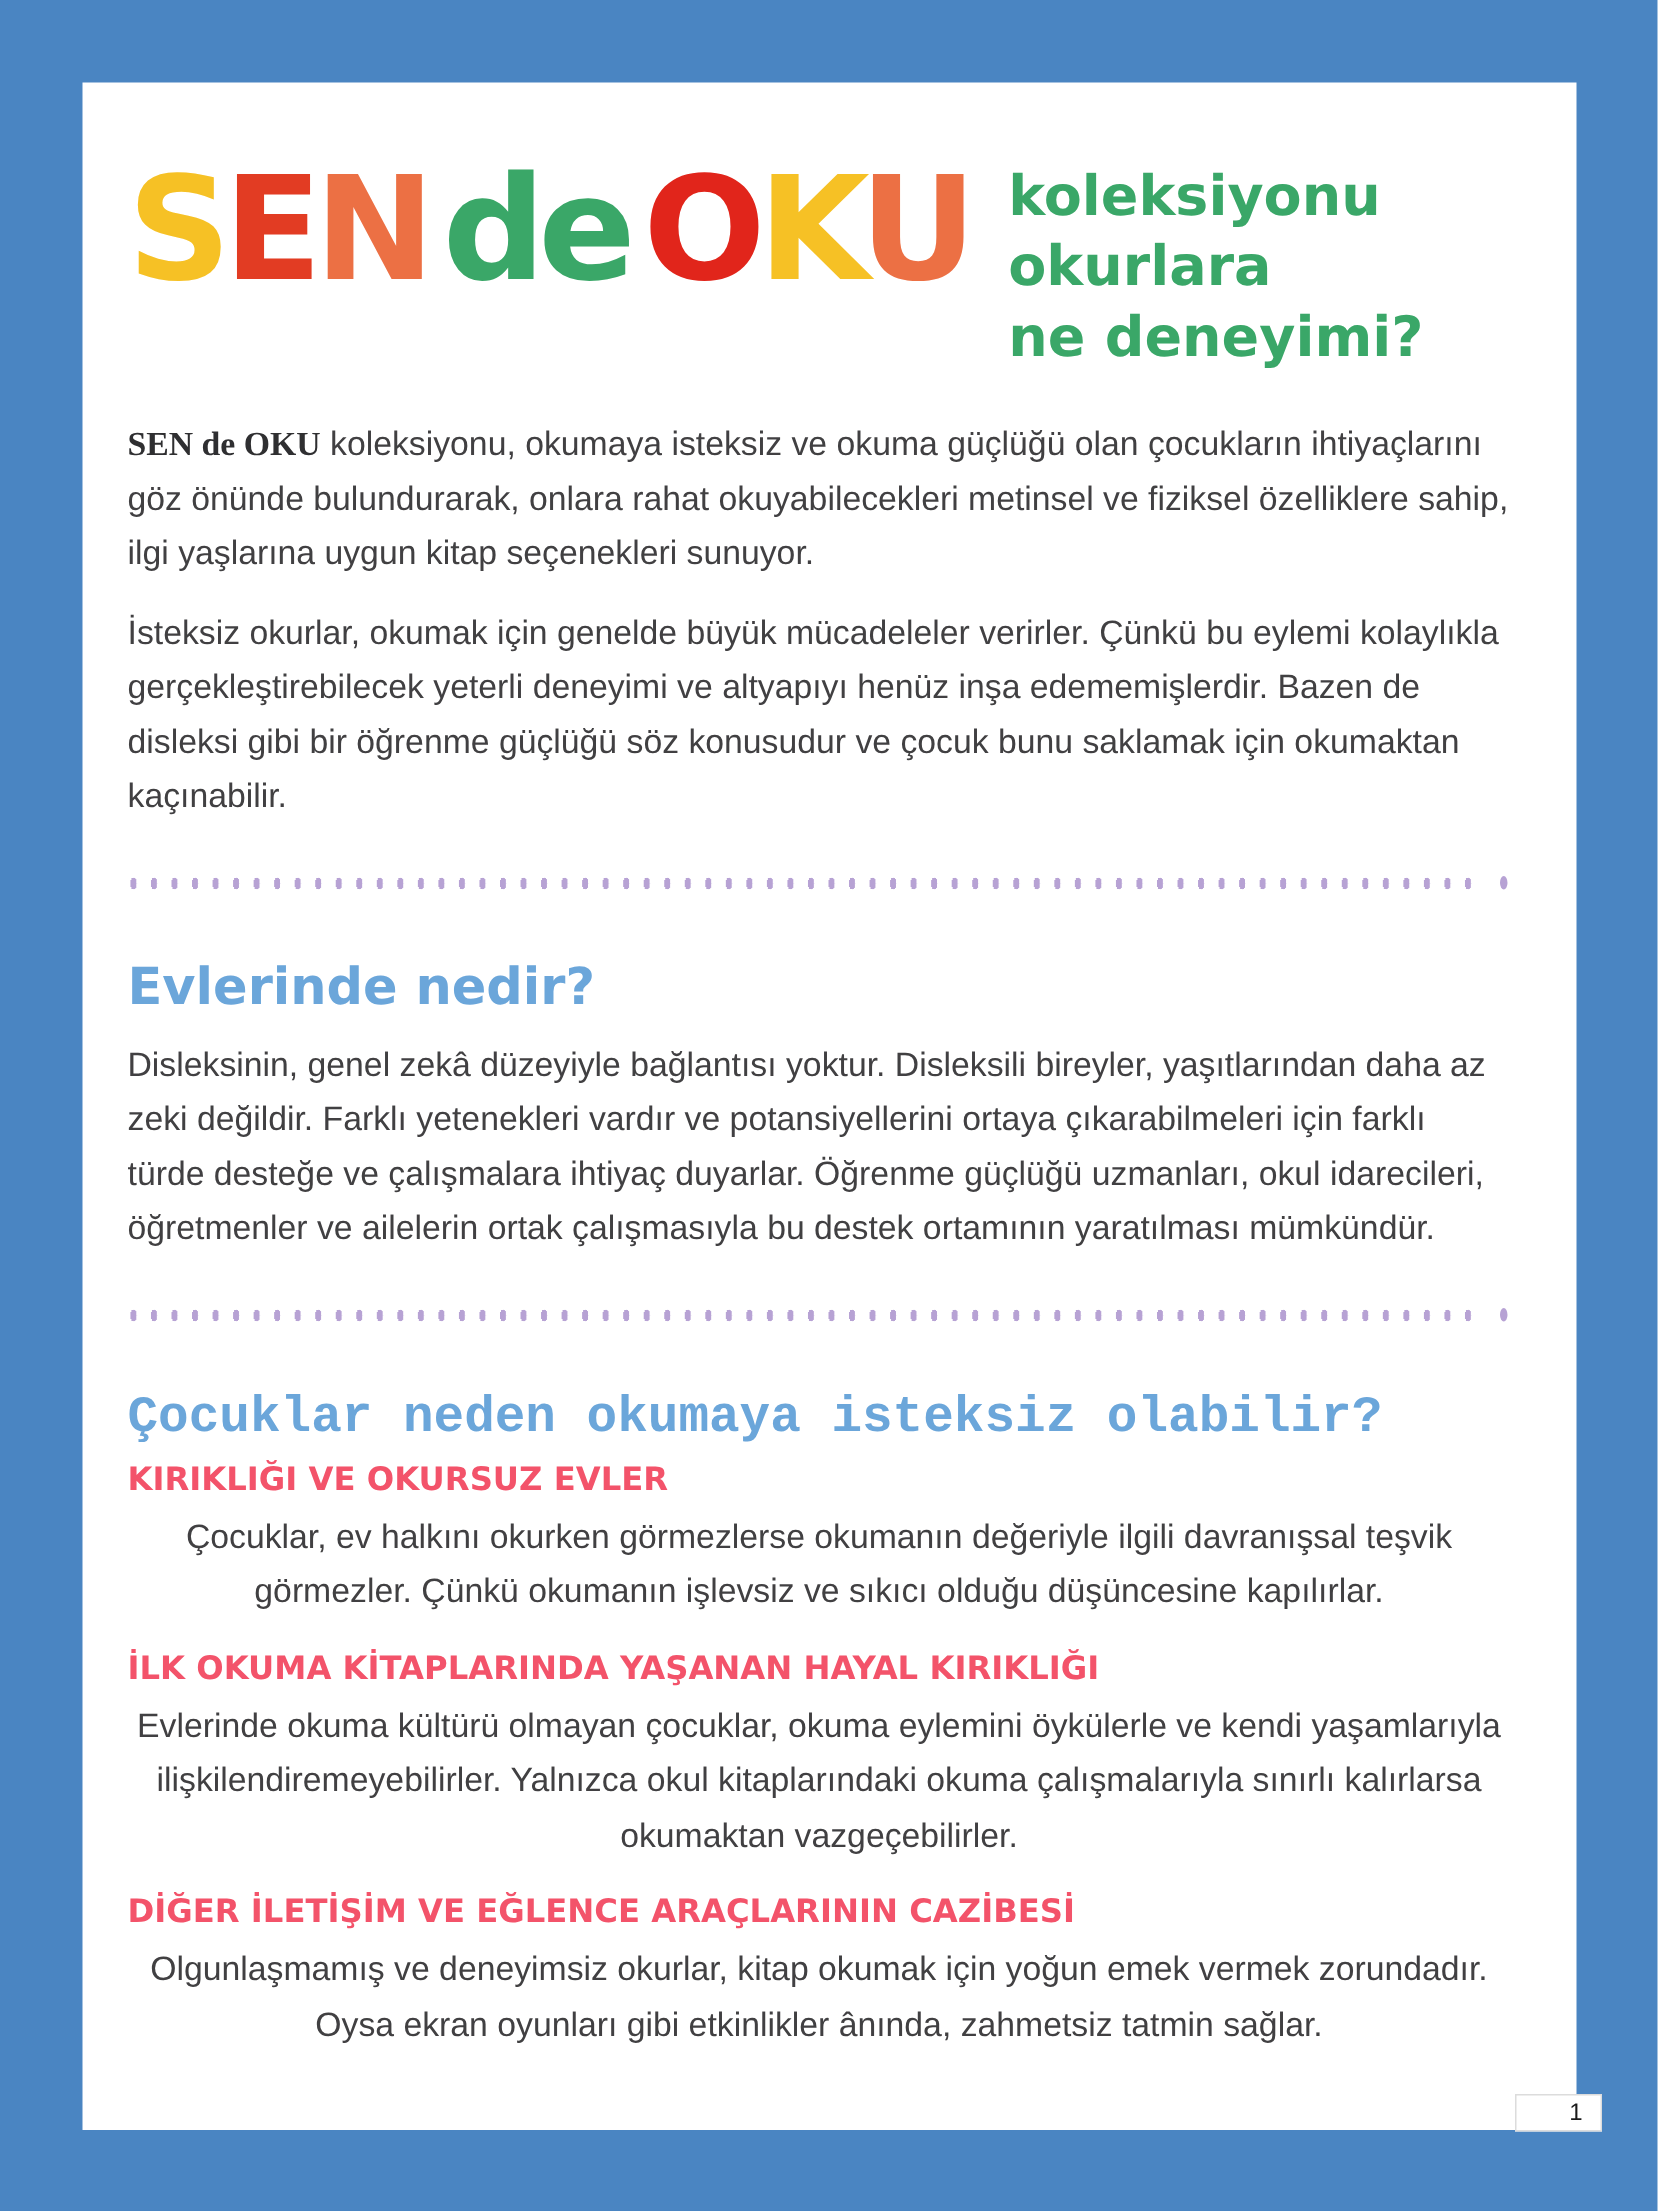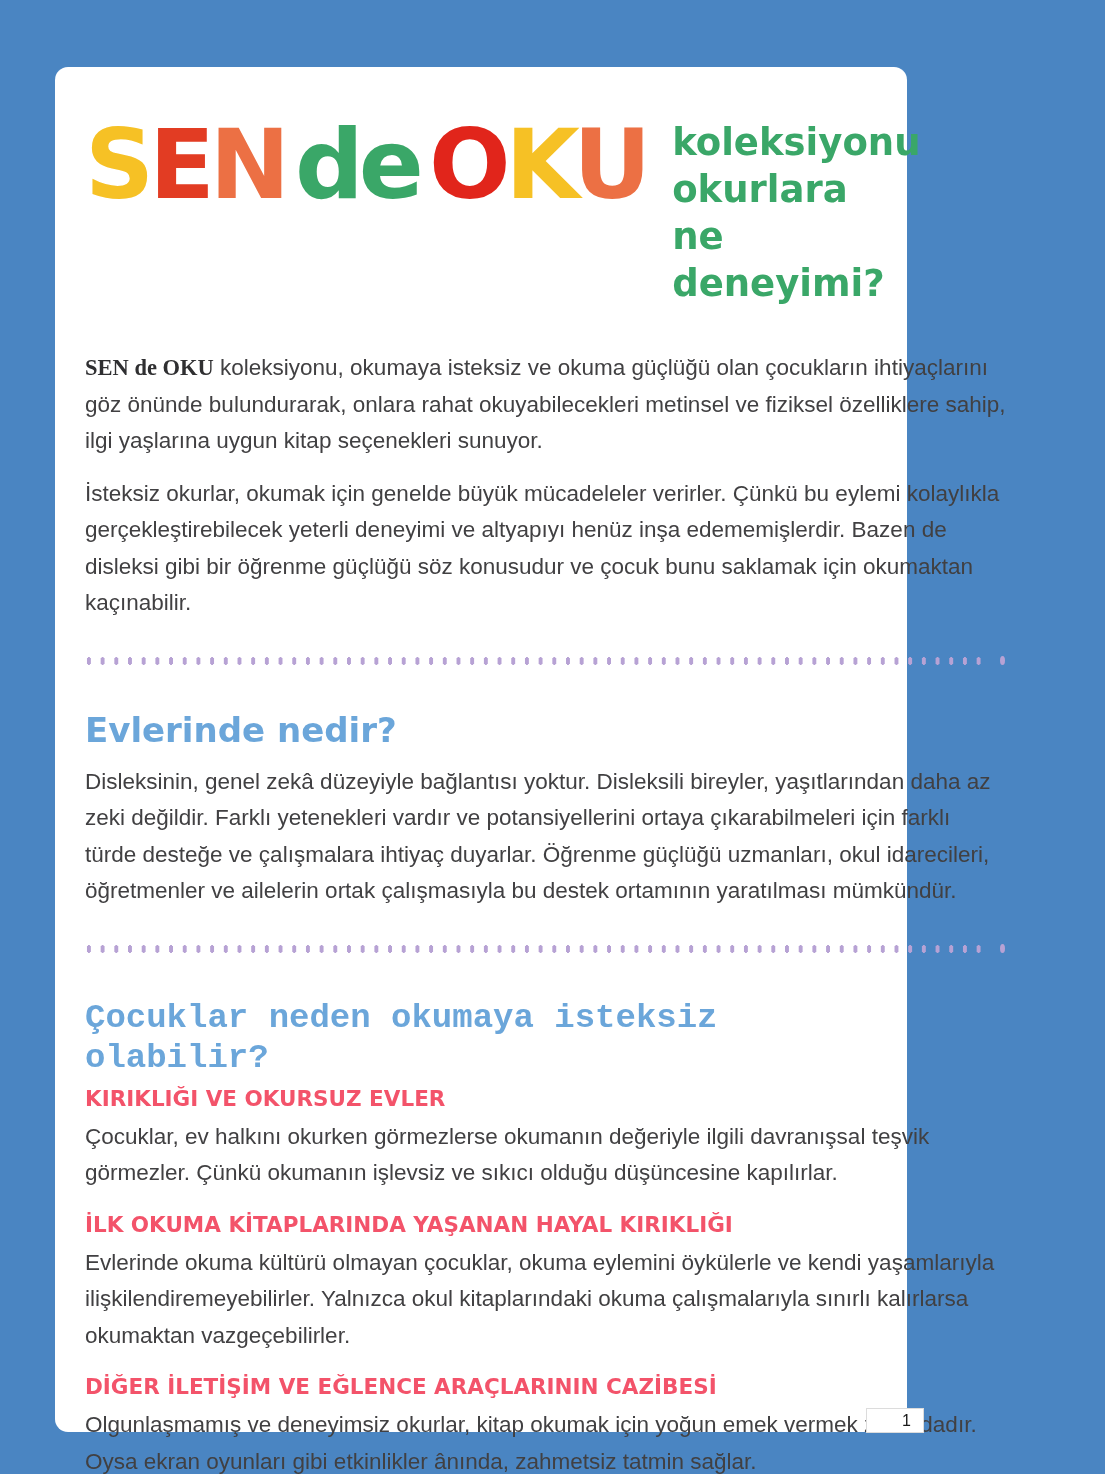--- a/index.html
+++ b/index.html
@@ -1,45 +1,45 @@
 <!DOCTYPE html>
 <html lang="tr"><head>
 <meta charset="utf-8">
 <style>
   html,body{margin:0;padding:0;}
   body{font-family:"Liberation Sans","DejaVu Sans",sans-serif;}
   .frame{position:relative;width:1105px;height:1474px;background:#4a85c2;overflow:hidden;}
-  .sheet{position:absolute;left:55px;top:67px;width:852px;height:1365px;background:#ffffff;border-radius:13px;}
+  .sheet{position:absolute;left:55px;top:55px;width:996px;height:1365px;background:#ffffff;}
   .content{padding:38px 44px 0 30px;box-sizing:border-box;}
 
   
   .header-row{display:flex;align-items:flex-start;margin-bottom:30px;}
   .logo{white-space:nowrap;font-family:"DejaVu Sans","Liberation Sans",sans-serif;
         font-weight:700;font-size:96px;line-height:120px;letter-spacing:-5px;}
   .logo .word-gap{margin-left:10px;}
-  .tagline{margin:14px 0 13px 26px;font-family:"DejaVu Sans","Liberation Sans",sans-serif;
+  .tagline{margin:14px 0 0 26px;font-family:"DejaVu Sans","Liberation Sans",sans-serif;
            font-weight:700;font-size:37px;line-height:47px;color:#3aa768;}
 
   
   .para{width:922px;font-size:22.5px;line-height:36.5px;color:#414042;margin:0 0 16px 0;}
   .para b{color:#2f2f31;font-family:Liberation Serif, serif;}
 
   
   .dots{position:relative;width:898px;height:10px;margin:34px 0 44px 0;
         background-image:radial-gradient(ellipse 2.4px 4.4px at 4px 5px,#b7a2d4 88%,rgba(183,162,212,0) 92%);
         background-size:13.7px 10px;background-repeat:repeat-x;}
   .dots::after{content:"";position:absolute;right:-22px;top:0.5px;width:5px;height:9px;
         border-radius:50%;background:#b7a2d4;}
 
   
   .h-blue{font-family:"DejaVu Sans","Liberation Sans",sans-serif;font-weight:700;
           font-size:34px;line-height:40px;color:#6ba6da;margin:0 0 14px 0;}
   .h-red{font-family:"DejaVu Sans","Liberation Sans",sans-serif;font-weight:700;
          font-size:21.5px;line-height:26px;color:#f3536a;margin:20px 0 7px 0;}
-  .reason-block .para{margin-bottom:6px;}
+  .reason-block .para{margin-bottom:6px;text-align:center;}
 
   
   .page-tab{position:absolute;right:-17px;bottom:-1px;width:58px;height:25px;background:#ffffff;
             border:1px solid #dcdcdc;box-sizing:border-box;display:flex;align-items:center;
             justify-content:flex-end;padding-right:12px;font-size:16px;color:#1a1a1a;}
 </style>
 </head>
 <body>
 
 <div class="frame">

